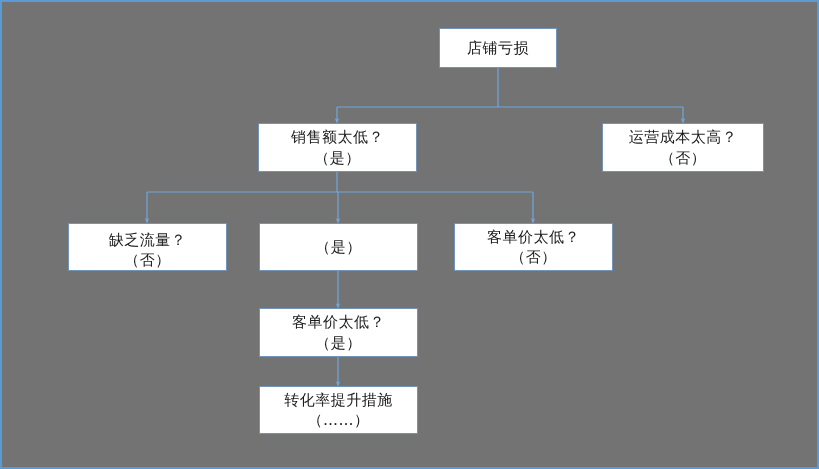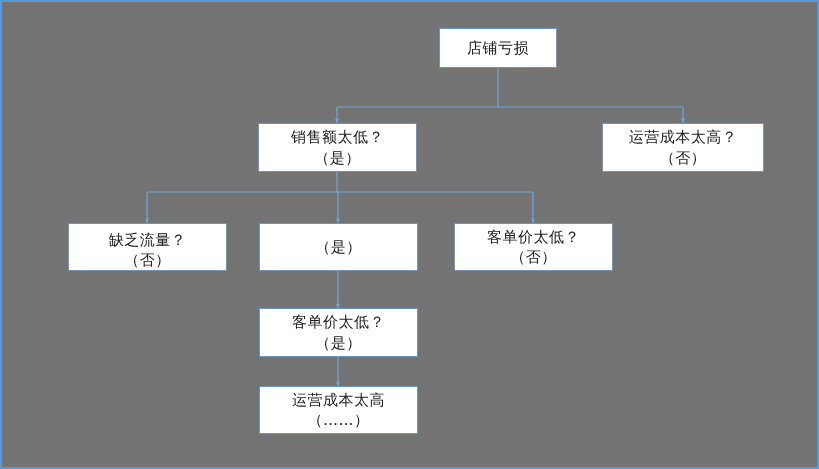--- a/index.html
+++ b/index.html
@@ -115,17 +115,17 @@
     <span class="line1">客单价太低？</span>
     <span class="line2">（否）</span>
   </div>
 
   <div class="node" style="left:257px; top:306px; width:159px; height:49px;">
     <span class="line1">客单价太低？</span>
     <span class="line2">（是）</span>
   </div>
 
   <div class="node" style="left:257px; top:384px; width:159px; height:48px;">
-    <span class="line1">运营成本太高</span>
+    <span class="line1">转化率提升措施</span>
     <span class="line2">（……）</span>
   </div>
 
 </div>
 
 </body></html>

